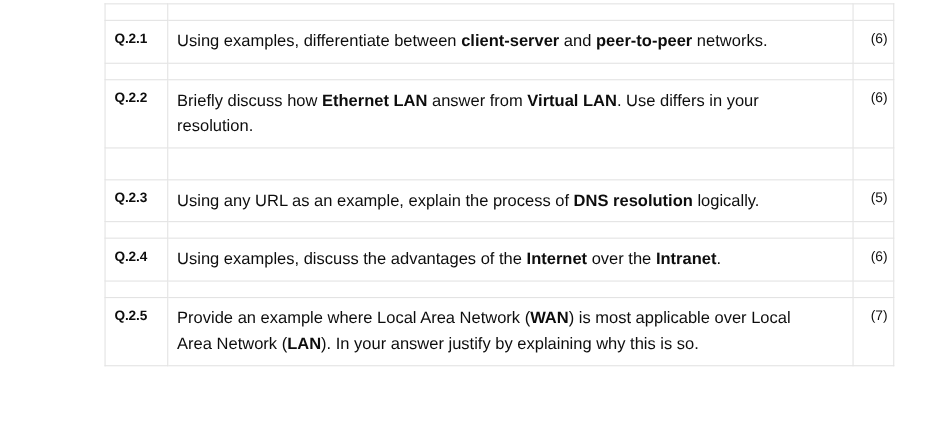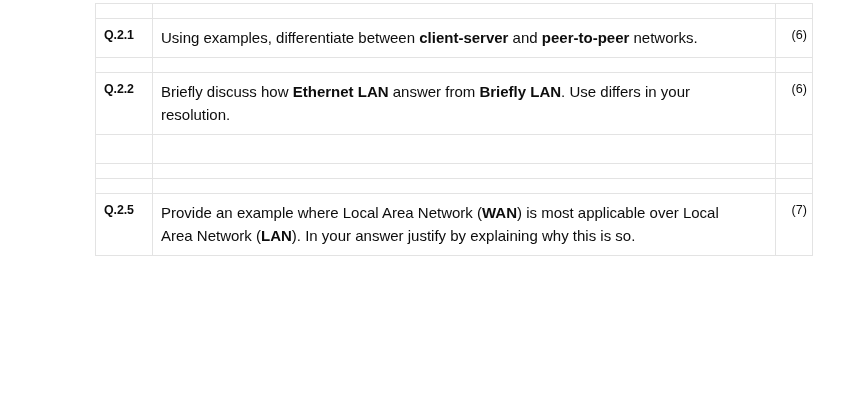--- a/index.html
+++ b/index.html
@@ -125,46 +125,60 @@
           <td>
             <span class="nowrap-blank"></span>
           </td>
           <td>
             <span class="nowrap-blank"></span>
           </td>
         </tr>
         <tr class="content-row">
           <td class="cell-label">Q.2.2</td>
           <td class="cell-body">
-            <div><span>Briefly discuss how </span><b>Ethernet LAN</b><span> answer from </span><b>Briefly LAN</b><span>. Use differs in your</span></div>
+            <div><span>Briefly discuss how </span><b>Ethernet LAN</b><span> answer from </span><b>Virtual LAN</b><span>. Use differs in your</span></div>
             <div><span>resolution.</span></div>
           </td>
           <td class="cell-marks">(6)</td>
         </tr>
         <tr class="spacer-row spacer-tall">
           <td>
             <span class="nowrap-blank"></span>
           </td>
           <td>
             <span class="nowrap-blank"></span>
           </td>
           <td>
             <span class="nowrap-blank"></span>
           </td>
         </tr>
+        <tr class="content-row">
+          <td class="cell-label">Q.2.3</td>
+          <td class="cell-body">
+            <div><span>Using any URL as an example, explain the process of </span><b>DNS resolution</b><span> logically.</span></div>
+          </td>
+          <td class="cell-marks">(5)</td>
+        </tr>
         <tr class="spacer-row">
           <td>
             <span class="nowrap-blank"></span>
           </td>
           <td>
             <span class="nowrap-blank"></span>
           </td>
           <td>
             <span class="nowrap-blank"></span>
           </td>
+        </tr>
+        <tr class="content-row">
+          <td class="cell-label">Q.2.4</td>
+          <td class="cell-body">
+            <div><span>Using examples, discuss the advantages of the </span><b>Internet</b><span> over the </span><b>Intranet</b><span>.</span></div>
+          </td>
+          <td class="cell-marks">(6)</td>
         </tr>
         <tr class="spacer-row">
           <td>
             <span class="nowrap-blank"></span>
           </td>
           <td>
             <span class="nowrap-blank"></span>
           </td>
           <td>
             <span class="nowrap-blank"></span>

